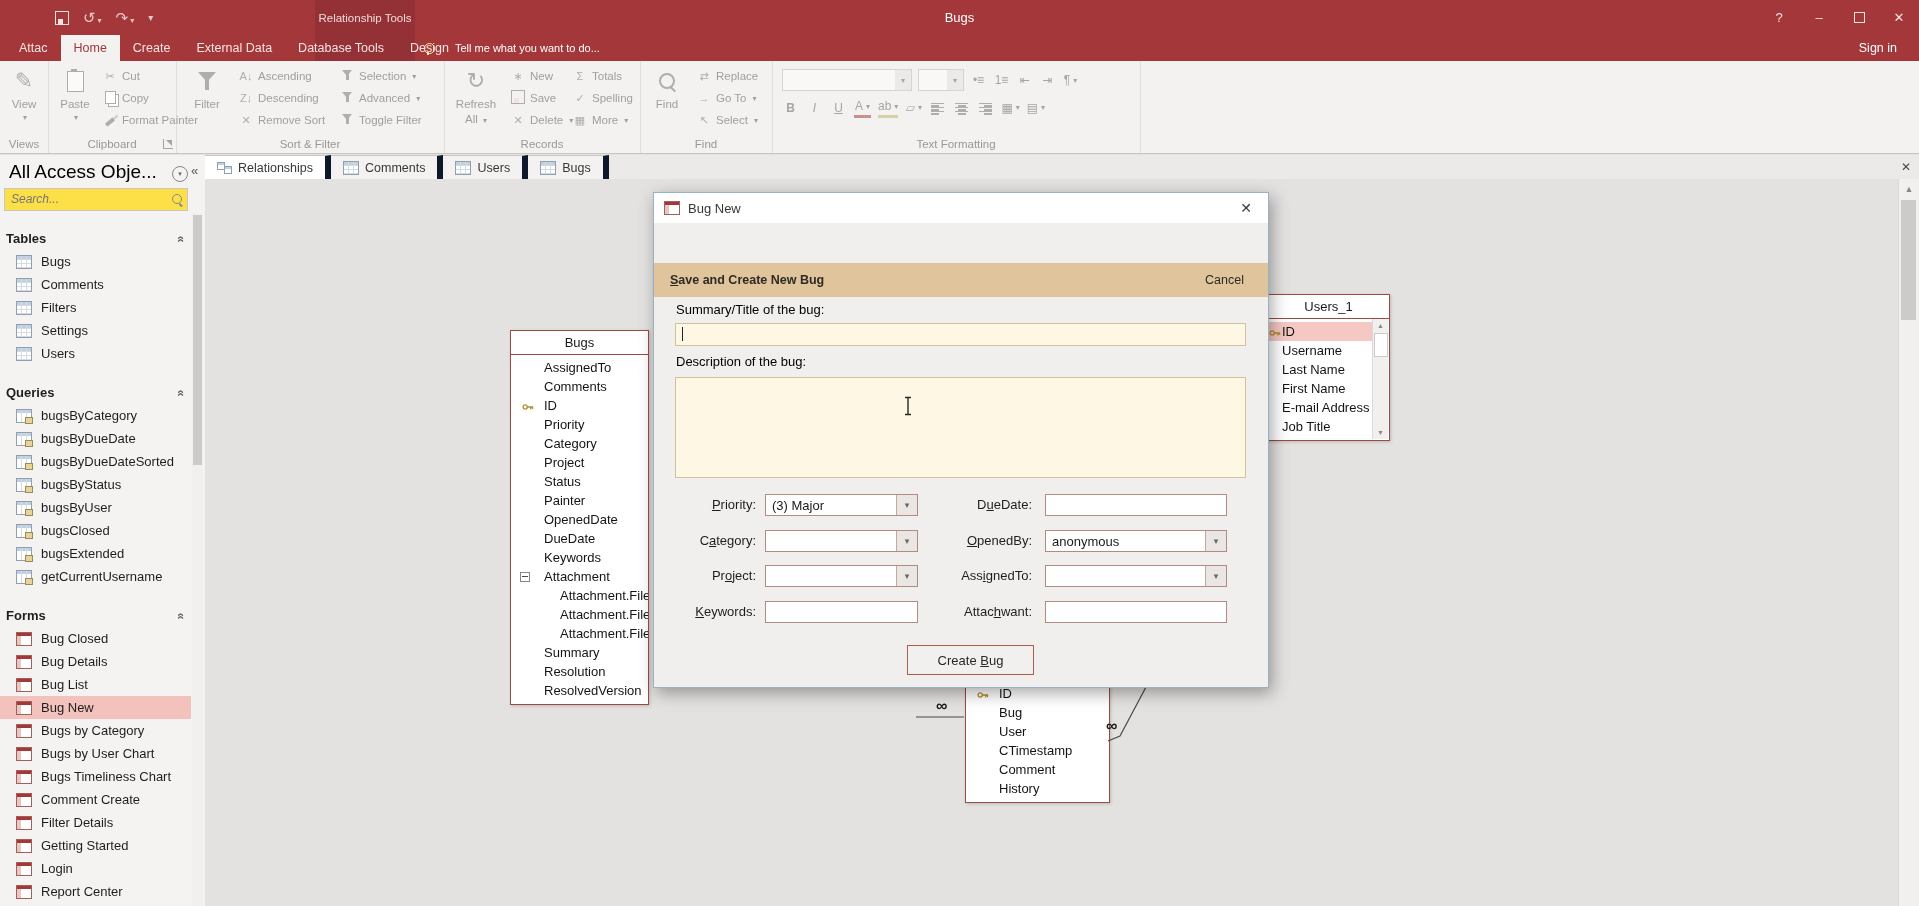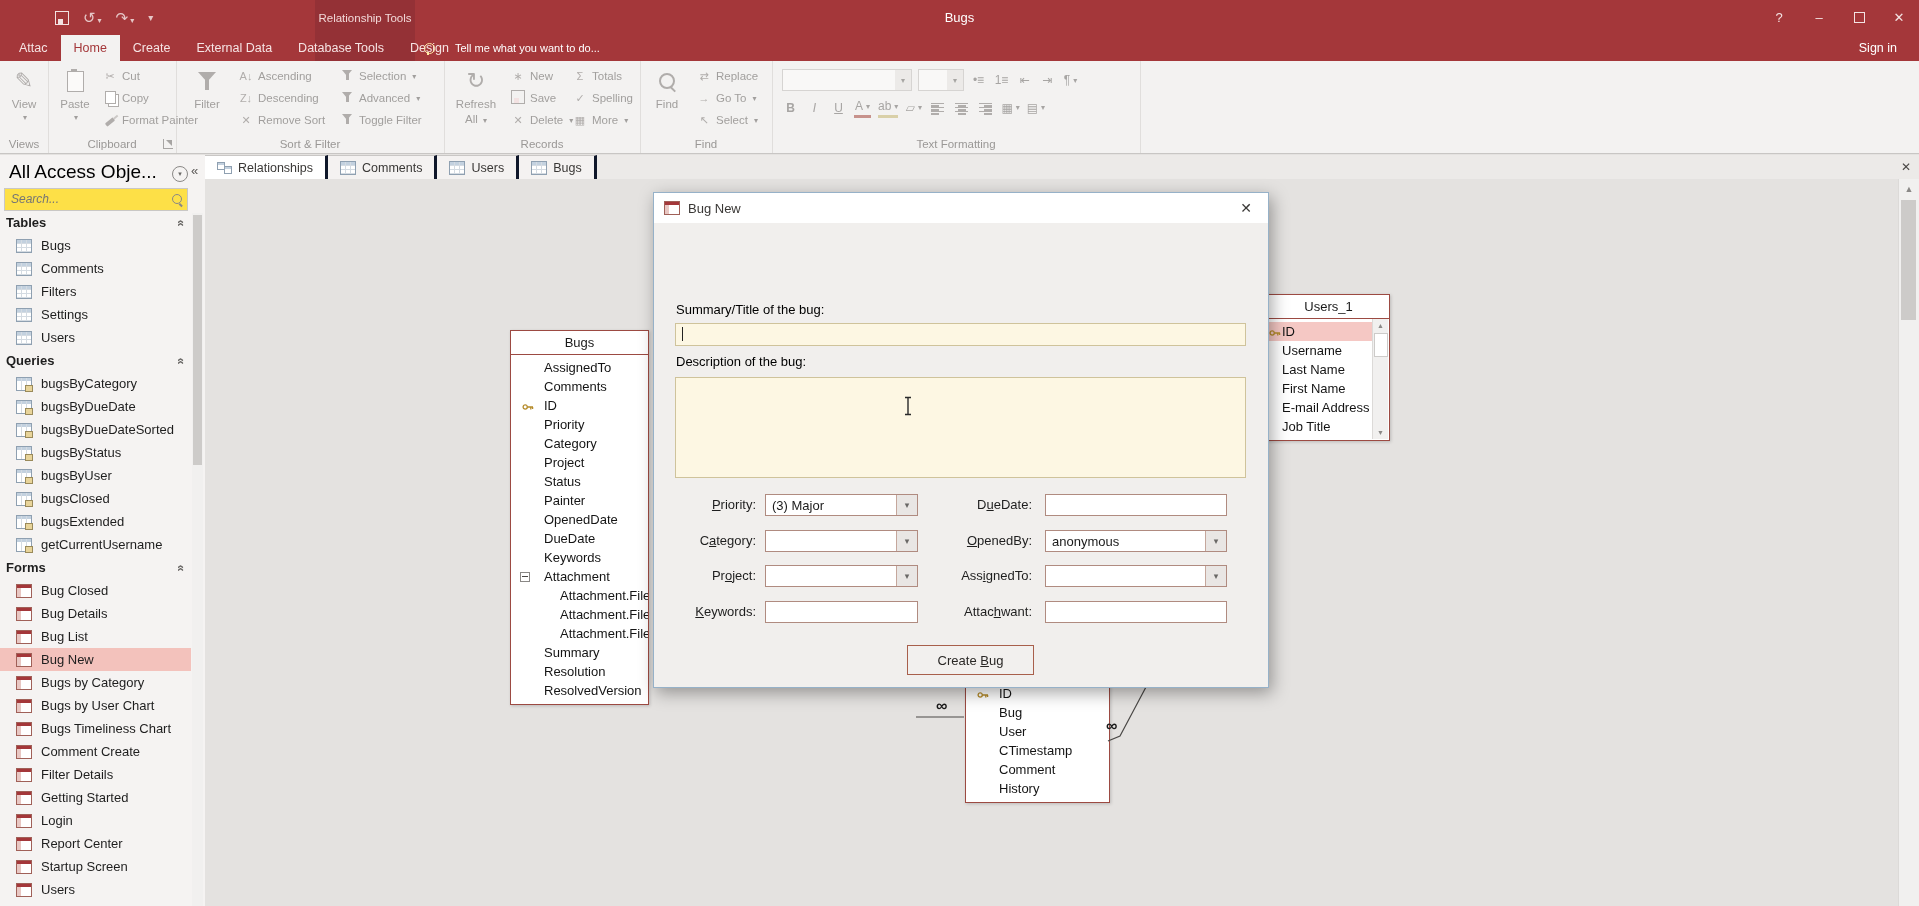--- a/index.html
+++ b/index.html
@@ -64,40 +64,40 @@
   #np-title{position:absolute;left:9px;top:6px;width:160px;font-size:19px;color:#000000;white-space:nowrap;}
   #np-menu{position:absolute;left:172px;top:11px;width:14px;height:14px;border:1px solid #8a8886;border-radius:50%;color:#6a6866;font-size:7px;display:flex;align-items:center;justify-content:center;}
   #np-collapse{position:absolute;left:191px;top:8px;color:#5a5856;font-size:13px;}
   #np-search{position:absolute;left:4px;top:33px;width:182px;height:21px;border:1px solid #c9c7c5;background:#fde047;}
   #np-search input{width:150px;border:0;outline:0;font-style:italic;font-size:12px;color:#6a6866;padding:3px 6px;background:transparent;font-family:inherit;}
   #np-search .ic-mag2{position:absolute;right:5px;top:5px;width:8px;height:8px;border:1.5px solid #8a8886;border-radius:50%;}
   #np-search .ic-mag2::after{content:"";position:absolute;left:7px;top:8px;width:4px;height:1.5px;background:#8a8886;transform:rotate(45deg);transform-origin:0 0;}
   #np-scroll{position:absolute;right:2px;top:58px;width:11px;bottom:0;background:#f1f0ef;}
   #np-thumb{position:absolute;left:1px;top:2px;width:9px;height:250px;background:#cdcbc9;}
   #np-items{position:absolute;left:0;top:56px;right:14px;}
-  .np-sec{height:23px;display:flex;align-items:center;padding:0 6px;font-weight:bold;color:#1e1e1e;}
+  .np-sec{height:23px;display:flex;align-items:center;padding:0 6px;font-weight:bold;color:#1e1e1e;margin-top:16px;}
   .np-sec .chv{margin-left:auto;color:#6a6866;transform:rotate(90deg);font-size:12px;}
   .np-item{height:23px;display:flex;align-items:center;gap:9px;padding-left:16px;white-space:nowrap;}
   .np-item.selected{background:#f3c2bc;}
   .np-lbl{font-size:13px;color:#1e1e1e;}
   .ic-sheet{flex:none;display:inline-block;width:14px;height:12px;border:1px solid #8fa0b1;background:
      repeating-linear-gradient(to right,transparent 0 4px,#d4dbe2 4px 5px),
      repeating-linear-gradient(to bottom,transparent 0 3px,#d4dbe2 3px 4px),
      linear-gradient(#c3d1df 0 3px,#fff 3px);}
   .ic-query{flex:none;display:inline-block;width:14px;height:12px;border:1px solid #8fa0b1;position:relative;background:
      repeating-linear-gradient(to right,transparent 0 4px,#d4dbe2 4px 5px),
      linear-gradient(#c3d1df 0 3px,#fff 3px);}
   .ic-query::after{content:"";position:absolute;right:-2px;bottom:-2px;width:6px;height:5px;background:#e8d49a;border:1px solid #9a8a5a;}
   .ic-form{flex:none;display:inline-block;width:14px;height:12px;border:1px solid #a06058;background:
      linear-gradient(to right,#e8c7c3 0 4px,transparent 4px) 0 3px/100% 100% no-repeat,
      linear-gradient(#a4373a 0 3px,#fff 3px);}
   
   #docarea{position:absolute;left:205px;top:155px;right:0;bottom:0;}
   #doctabs{position:absolute;left:0;top:0;right:0;height:24px;background:#eceae8;border-bottom:1px solid #c9c7c5;display:flex;}
-  .dtab{height:23px;display:flex;align-items:center;gap:6px;padding:0 12px;border-right:3px solid #0f172a;border-top:1px solid #c9c7c5;background:#f4f2f1;color:#3a3836;font-size:12.5px;white-space:nowrap;}
+  .dtab{height:23px;display:flex;align-items:center;gap:6px;padding:0 12px;border-right:6px solid #0f172a;border-top:1px solid #c9c7c5;background:#f4f2f1;color:#3a3836;font-size:12.5px;white-space:nowrap;}
   .dtab.active{background:#fff;}
   .ic-rel{position:relative;width:15px;height:12px;display:inline-block;flex:none;}
   .ic-rel::before,.ic-rel::after{content:"";position:absolute;width:6px;height:6px;border:1px solid #8fa0b1;background:linear-gradient(#c3d1df 0 2px,#fff 2px);}
   .ic-rel::before{left:0;top:0;} .ic-rel::after{right:0;bottom:0;}
   #dt-close{margin-left:auto;width:26px;display:flex;align-items:center;justify-content:center;color:#4a4846;font-size:12px;}
   #canvas{position:absolute;left:0;top:24px;right:20px;bottom:0;background:#e4e2e0;}
   #vscroll{position:absolute;right:0;top:24px;width:20px;bottom:0;background:#f1f0ef;border-left:1px solid #dcdad8;}
   #vscroll .sarr{height:19px;display:flex;align-items:center;justify-content:center;color:#8a8886;font-size:9px;}
   #vs-thumb{position:absolute;left:2px;top:21px;width:15px;height:120px;background:#cdcbc9;}
   
@@ -765,20 +765,24 @@
   </svg>
   <span class="inf" style="left:936px;top:697px;">∞</span>
   <span class="inf" style="left:1106px;top:717px;">∞</span>
 
   <div id="dialog">
     <div id="dlg-titlebar">
       <span class="ic-form"></span>
       <span id="dlg-title">Bug New</span>
       <span id="dlg-close"><span>✕</span></span>
     </div>
+    <div id="dlg-toolbar">
+      <span class="cmd"><u>S</u><span>ave and Create New Bug</span></span>
+      <span class="cmd" id="dlg-cancel">Cancel</span>
+    </div>
 
     <div class="dlg-label" style="left:22px;top:109px;">Summary/Title of the bug:</div>
     <div id="sum-input" class="cream">
         <span id="caret"></span>
       </div>
 
     <div class="dlg-label" style="left:22px;top:161px;">Description of the bug:</div>
     <div id="desc-box" class="cream">
       <svg id="ibeam" width="12" height="20" viewBox="0 0 12 20">
         <path d="M3 1.5 H9 M6 1.5 V18.5 M3 18.5 H9" stroke="#2a2a2a" stroke-width="1.4" fill="none"></path>

